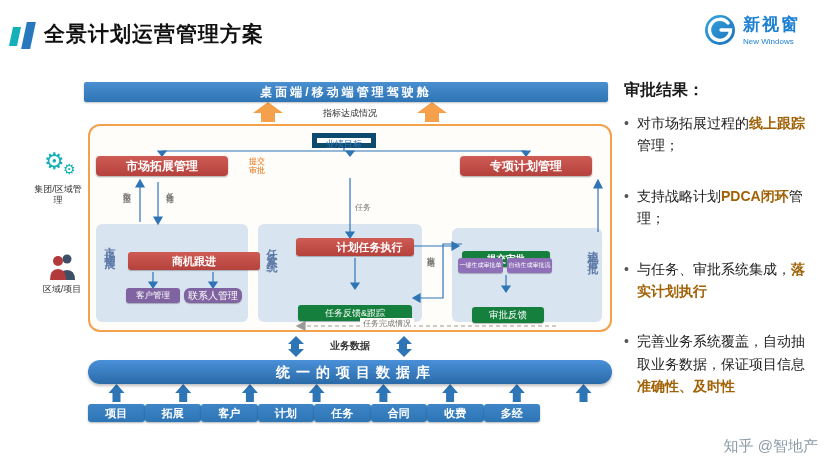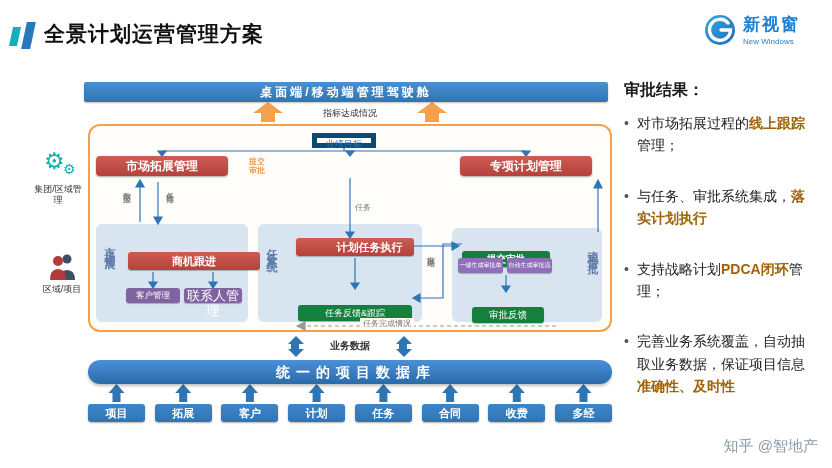--- a/index.html
+++ b/index.html
@@ -58,33 +58,33 @@
   .vt-task   { left:264px; top:240px; }
   .vt-approval { left:585px; top:242px; }
 
   .node { position:absolute; color:#fff; text-align:center; border-radius:3px; z-index:2;
           box-shadow:0 1px 1px rgba(0,0,0,.25); }
   .red    { background:linear-gradient(180deg,#cf5b55,#b5413c); font-weight:bold; }
   .purple { background:#15803d;margin-top:15px; }
   .lilac  { background:#8064a2; }
   .n-lead    { left:128px; top:252px; width:132px; height:18px; font-size:11px; line-height:18px; }
   .n-cust    { left:126px; top:288px; width:54px;  height:15px; font-size:8.5px; line-height:15px; }
-  .n-contact { left:184px; top:288px; width:58px;  height:15px; font-size:13px; line-height:15px; }
+  .n-contact { left:184px; top:288px; width:58px;  height:15px; font-size:10px; line-height:15px;border-radius:6px; }
   .n-exec    { left:296px; top:238px; width:118px; height:18px; font-size:11px; line-height:18px;padding-left:29px; }
   .n-taskfb  { left:298px; top:290px; width:114px; height:16px; font-size:9px;  line-height:16px; }
   .n-submit  { left:462px; top:236px; width:88px;  height:16px; font-size:9.5px; line-height:16px; font-weight:bold; }
   .n-chip    { height:15px; width:45px; top:258px; font-size:6px; line-height:14px; background:#8e6fb8; }
   .n-chip1   { left:458px; } .n-chip2 { left:507px; }
   .n-apprfb  { left:472px; top:292px; width:72px; height:16px; font-size:9.5px; line-height:16px; }
 
   .dbbar { position:absolute; left:88px; top:360px; width:524px; height:24px; z-index:2;
            background:linear-gradient(180deg,#4a90d9,#2a6aa8); border-radius:12px; color:#fff; text-align:center;
            line-height:24px; font-size:14px; font-weight:bold; letter-spacing:6px;
            box-shadow:0 2px 3px rgba(0,0,0,.25);padding-left:12px; }
-  .entities { position:absolute; left:88px; top:404px; width:524px; display:flex;
+  .entities { position:absolute; left:88px; top:404px; width:452px; display:flex;
               justify-content:space-between; z-index:2; }
   .entity { width:57px; height:18px; background:linear-gradient(180deg,#3d85c6,#2e75b6); border-radius:3px;
             color:#fff; font-size:11px; font-weight:bold; text-align:center; line-height:18px;
             box-shadow:0 1px 2px rgba(0,0,0,.3); }
 
   
   .gear1 { position:absolute; left:44px; top:148px; font-size:23px; color:#14aeb8; z-index:2; }
   .gear2 { position:absolute; left:63px; top:161px; font-size:14px; color:#14aeb8; z-index:2; }
   .role-label { position:absolute; font-size:9px; color:#333; text-align:center; line-height:1.25; z-index:2; }
   .rl1 { left:34px; top:184px; width:48px; }
@@ -261,25 +261,25 @@
     <div class="entity">收费</div>
     <div class="entity">多经</div>
   </div>
 
   <div class="kp-heading">审批结果：</div>
   <div class="kp-list">
     <div class="kp-item">
       <span>对市场拓展过程的</span><span class="kp-em">线上跟踪</span><span>管理；</span>
     </div>
     <div class="kp-item">
+      <span>支持战略计划</span><span class="kp-em">PDCA闭环</span><span>管理；</span>
+    </div>
+    <div class="kp-item">
       <span>与任务、审批系统集成，</span><span class="kp-em">落实计划执行</span><span></span>
     </div>
     <div class="kp-item">
-      <span>支持战略计划</span><span class="kp-em">PDCA闭环</span><span>管理；</span>
-    </div>
-    <div class="kp-item">
       <span>完善业务系统覆盖，自动抽取业务数据，保证项目信息</span><span class="kp-em">准确性、及时性</span><span></span>
     </div>
   </div>
 
   <div class="watermark">知乎 @智地产</div>
 
 </div>
 
 </body></html>

